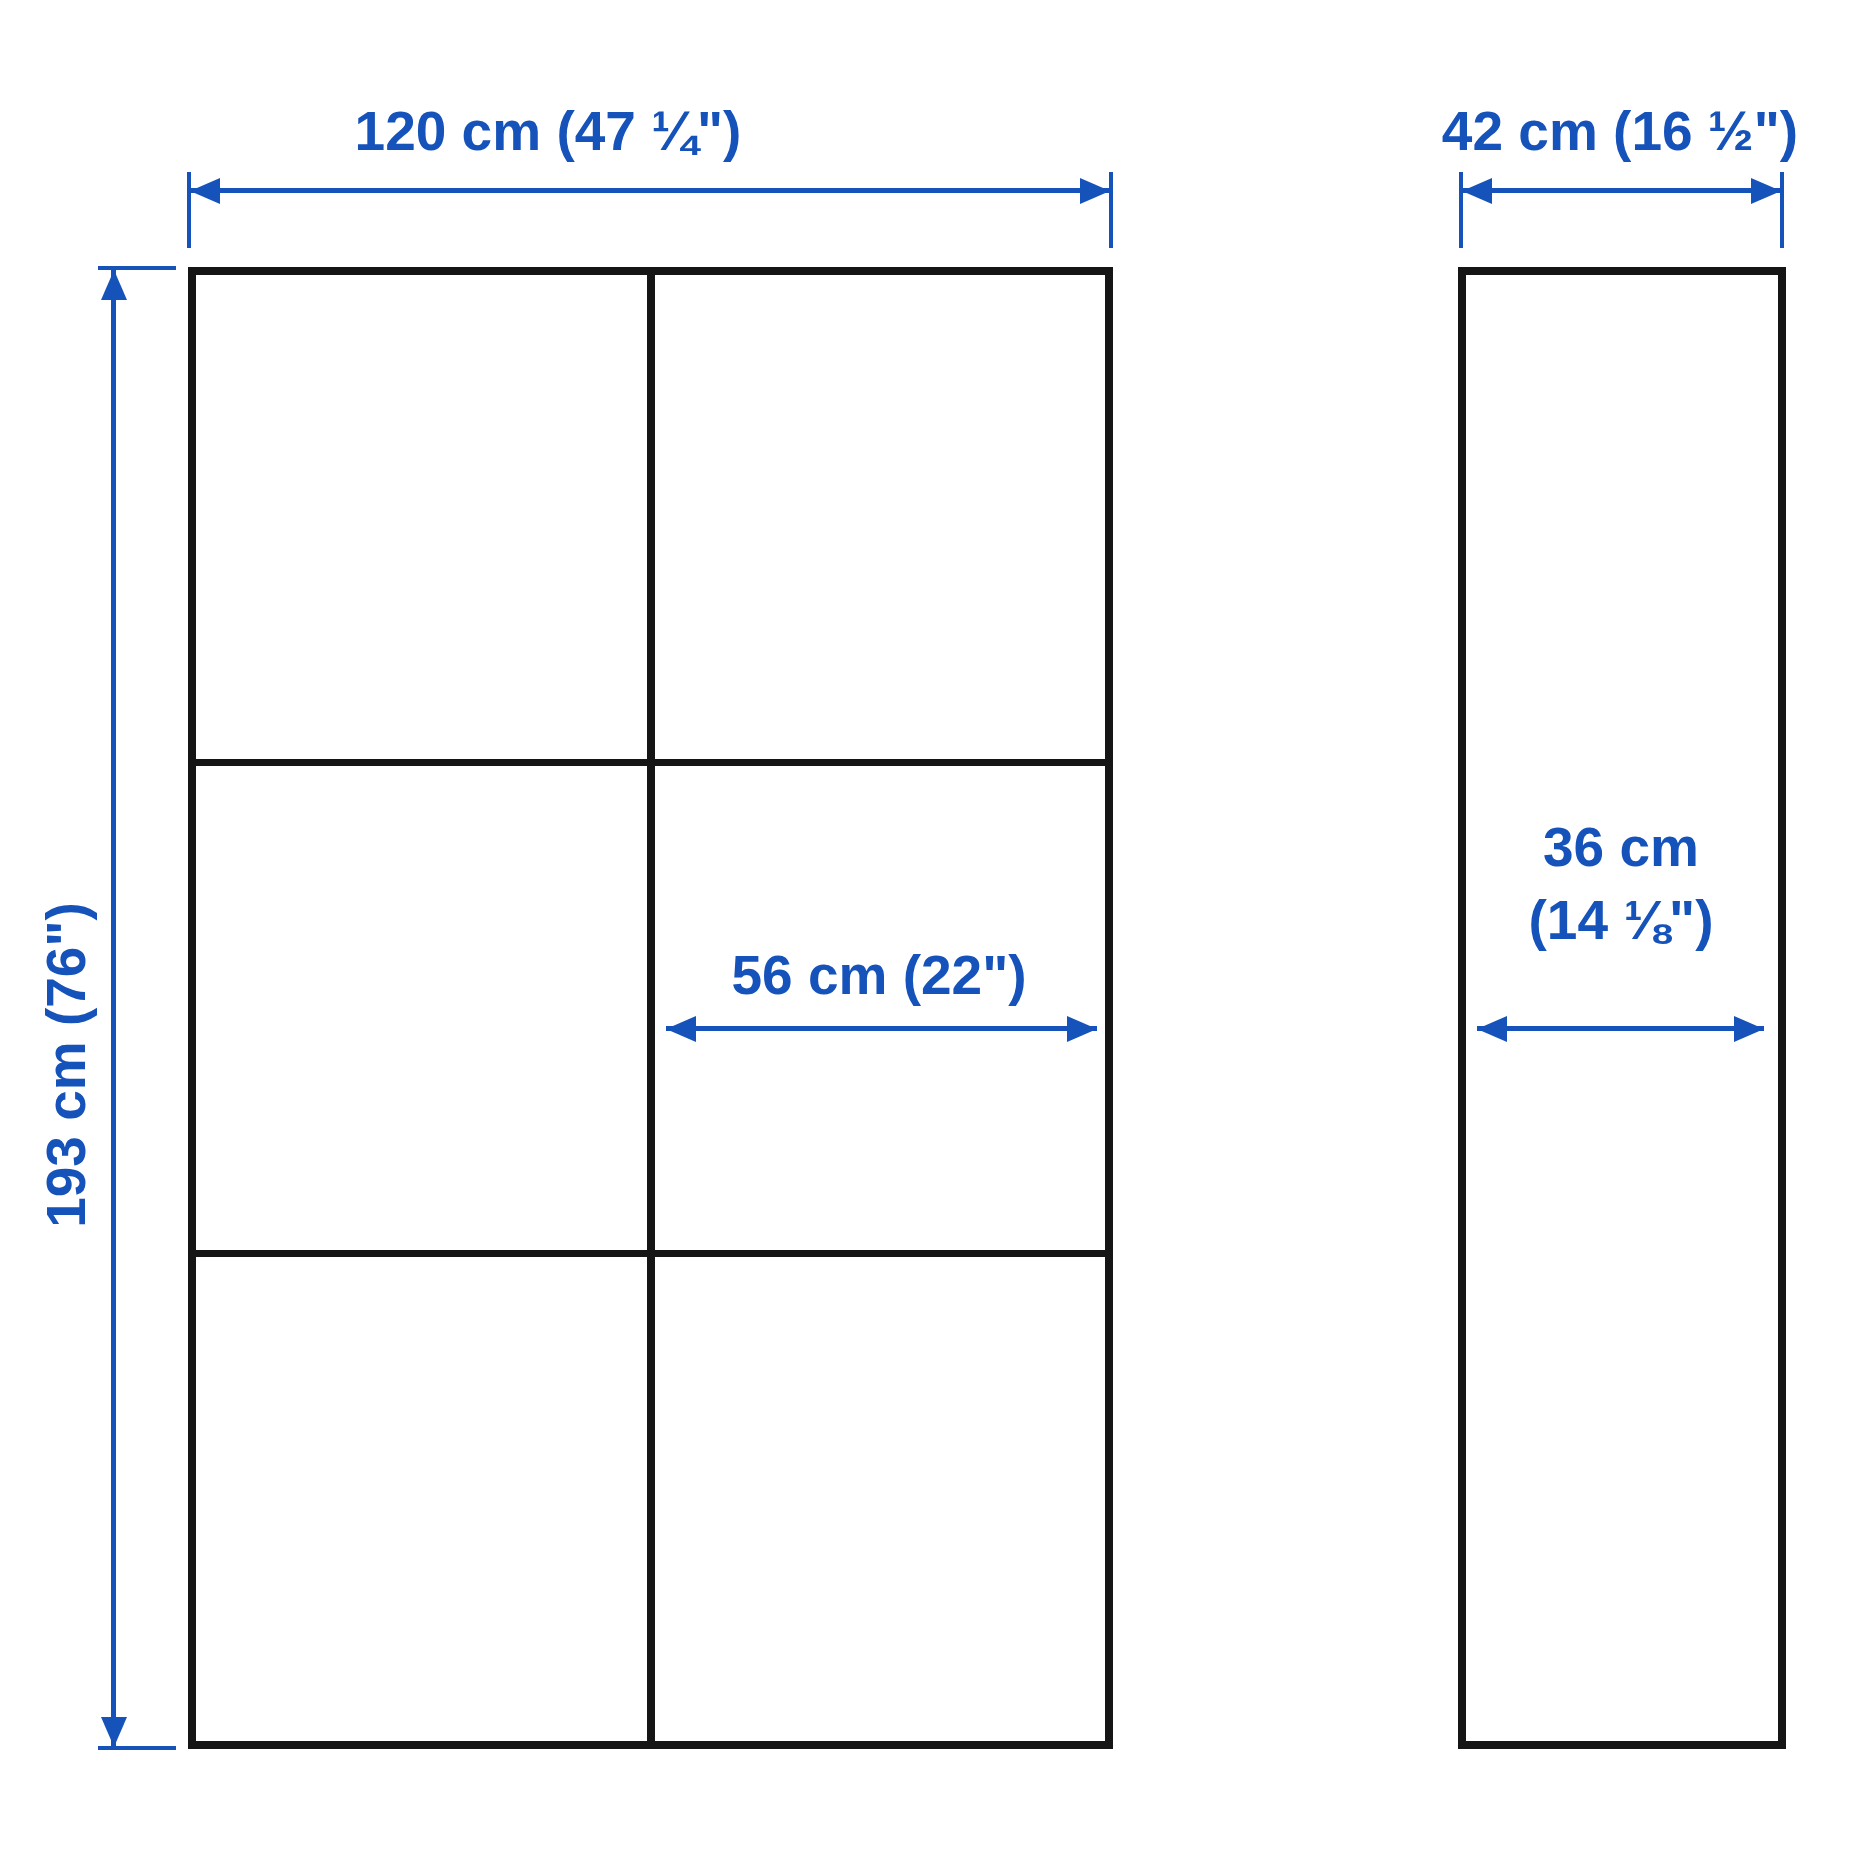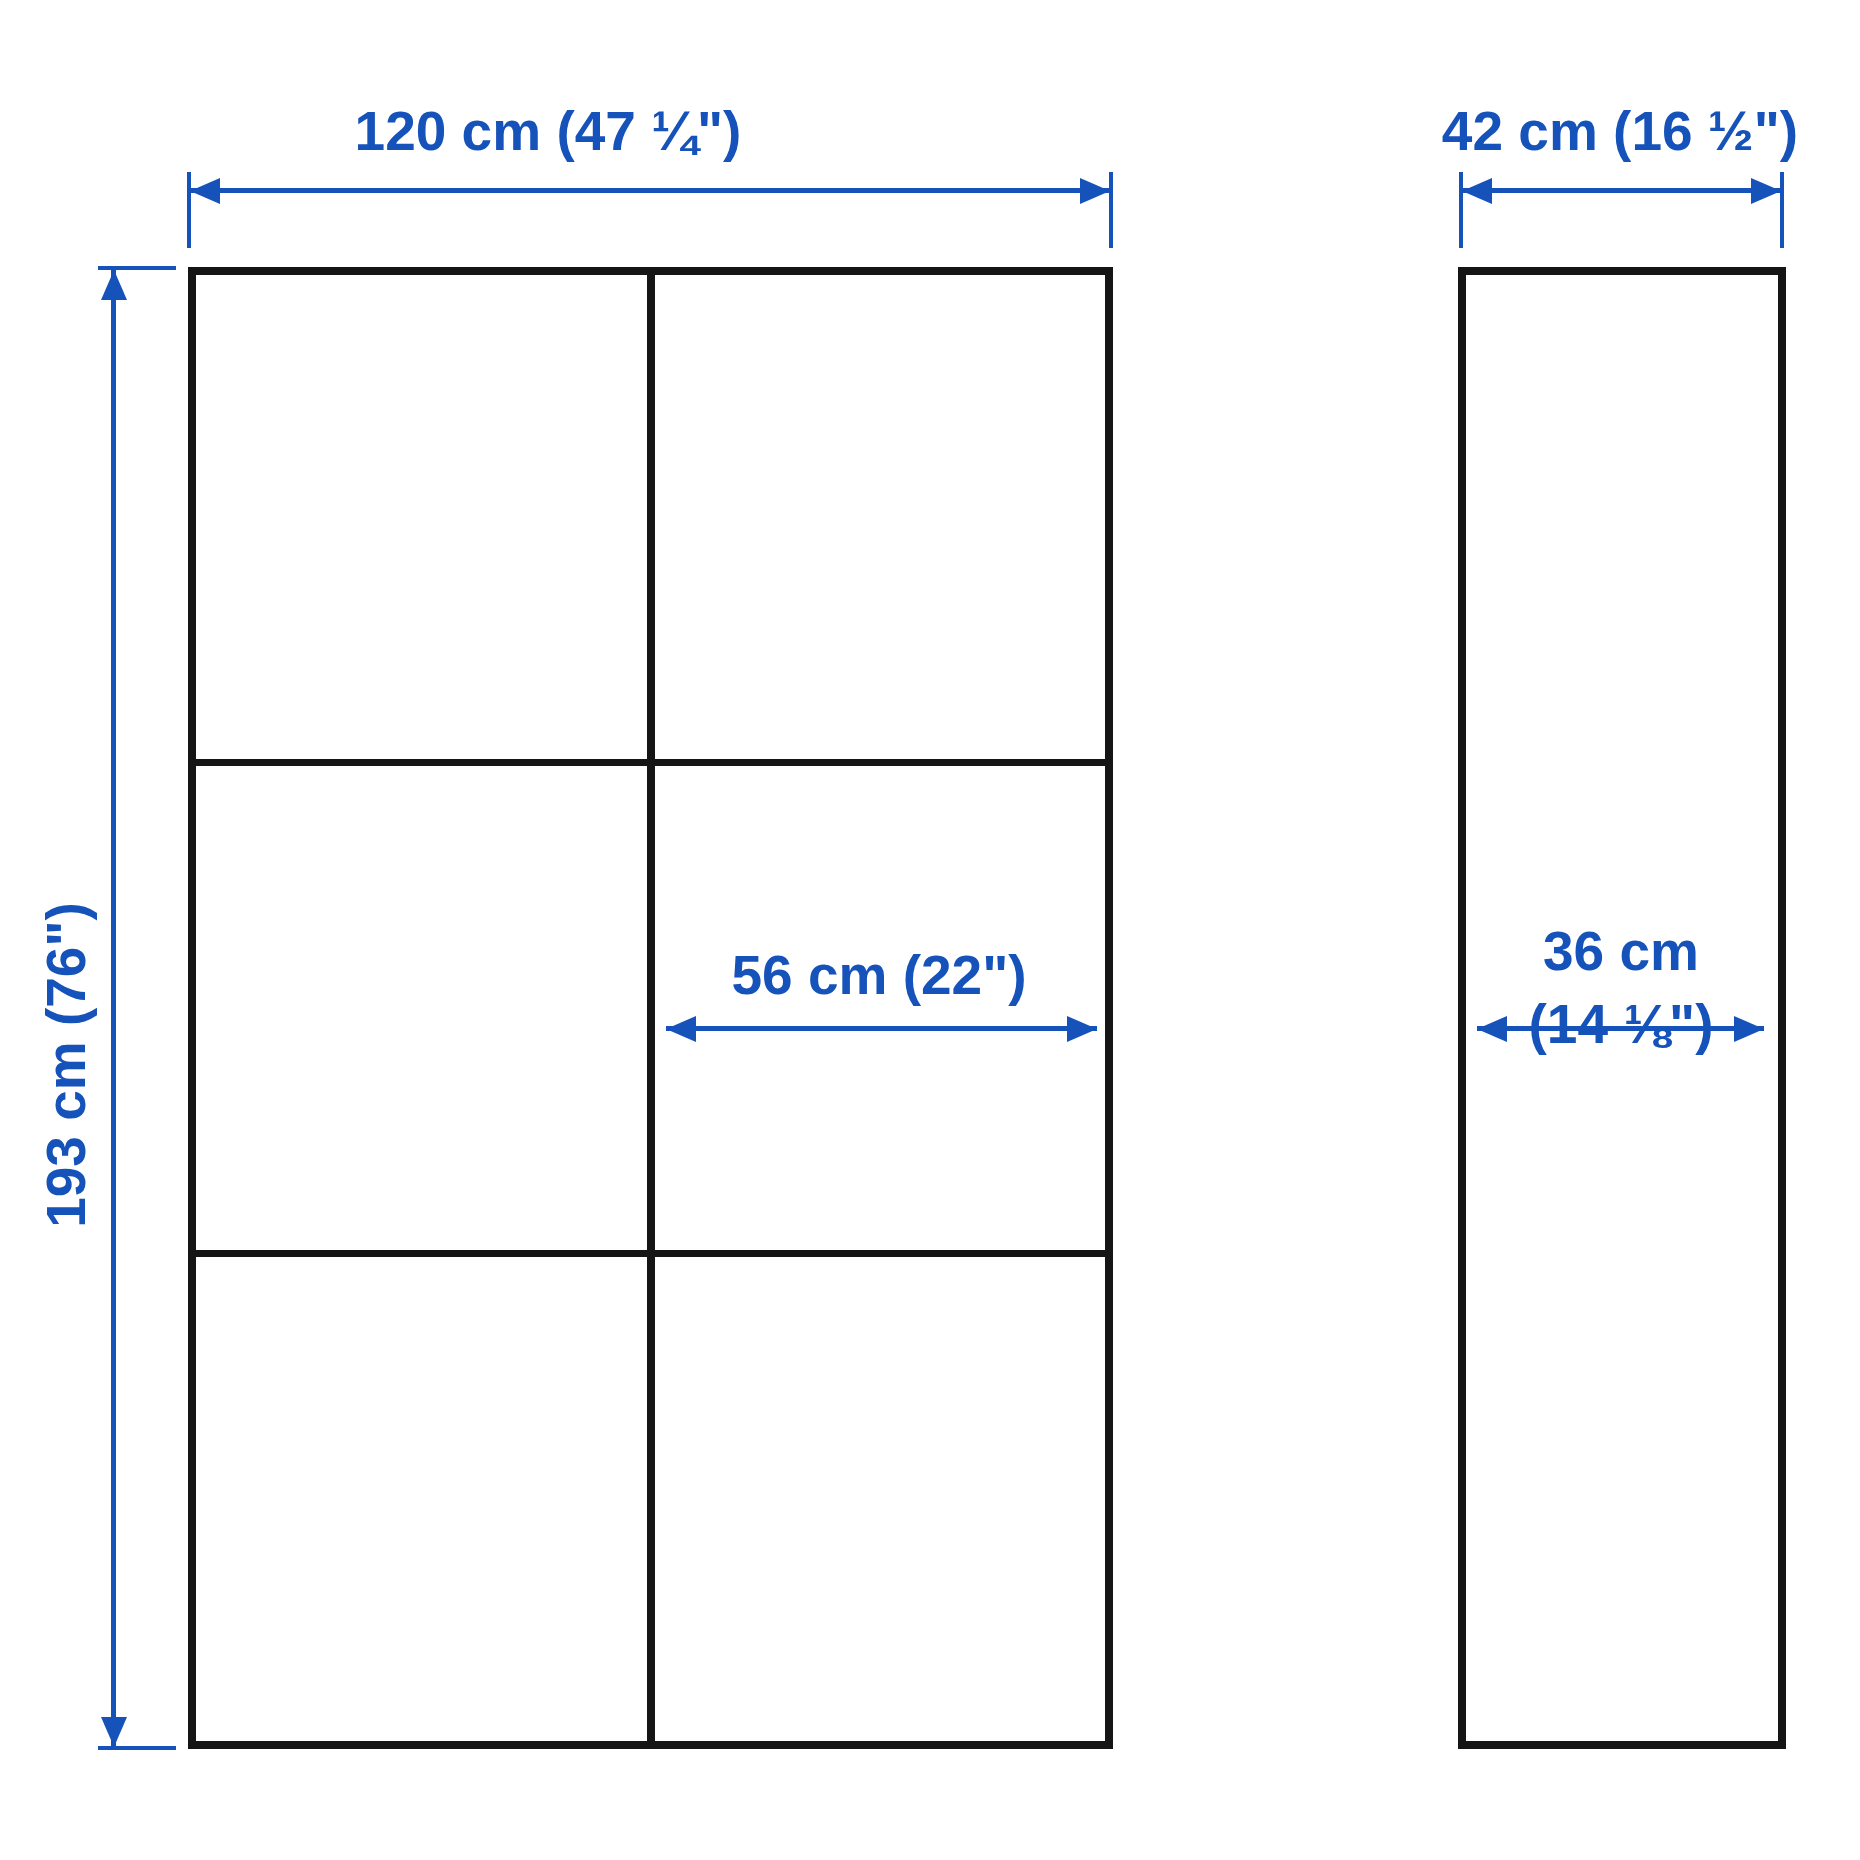--- a/index.html
+++ b/index.html
@@ -126,16 +126,16 @@
   <div class="tick-v" style="left:1780px;top:172px;"></div>
 
   <div class="dim-label rotated" style="left:66px;top:1065px;">193 cm (76")</div>
   <div class="v-arrow" style="left:111px;top:270px;height:1477px;"></div>
   <div class="tick-h" style="left:98px;top:266px;"></div>
   <div class="tick-h" style="left:98px;top:1746px;"></div>
 
   <div class="dim-label" style="left:879px;top:975px;">56 cm (22")</div>
   <div class="h-arrow" style="left:666px;top:1026px;width:431px;"></div>
 
-  <div class="dim-label two-line" style="left:1621px;top:988px;"><span>36 cm</span><br><span>(14 ⅛")</span></div>
+  <div class="dim-label two-line" style="left:1621px;top:884px;"><span>36 cm</span><br><span>(14 ⅛")</span></div>
   <div class="h-arrow" style="left:1477px;top:1026px;width:287px;"></div>
 
 </div>
 
 </body></html>

